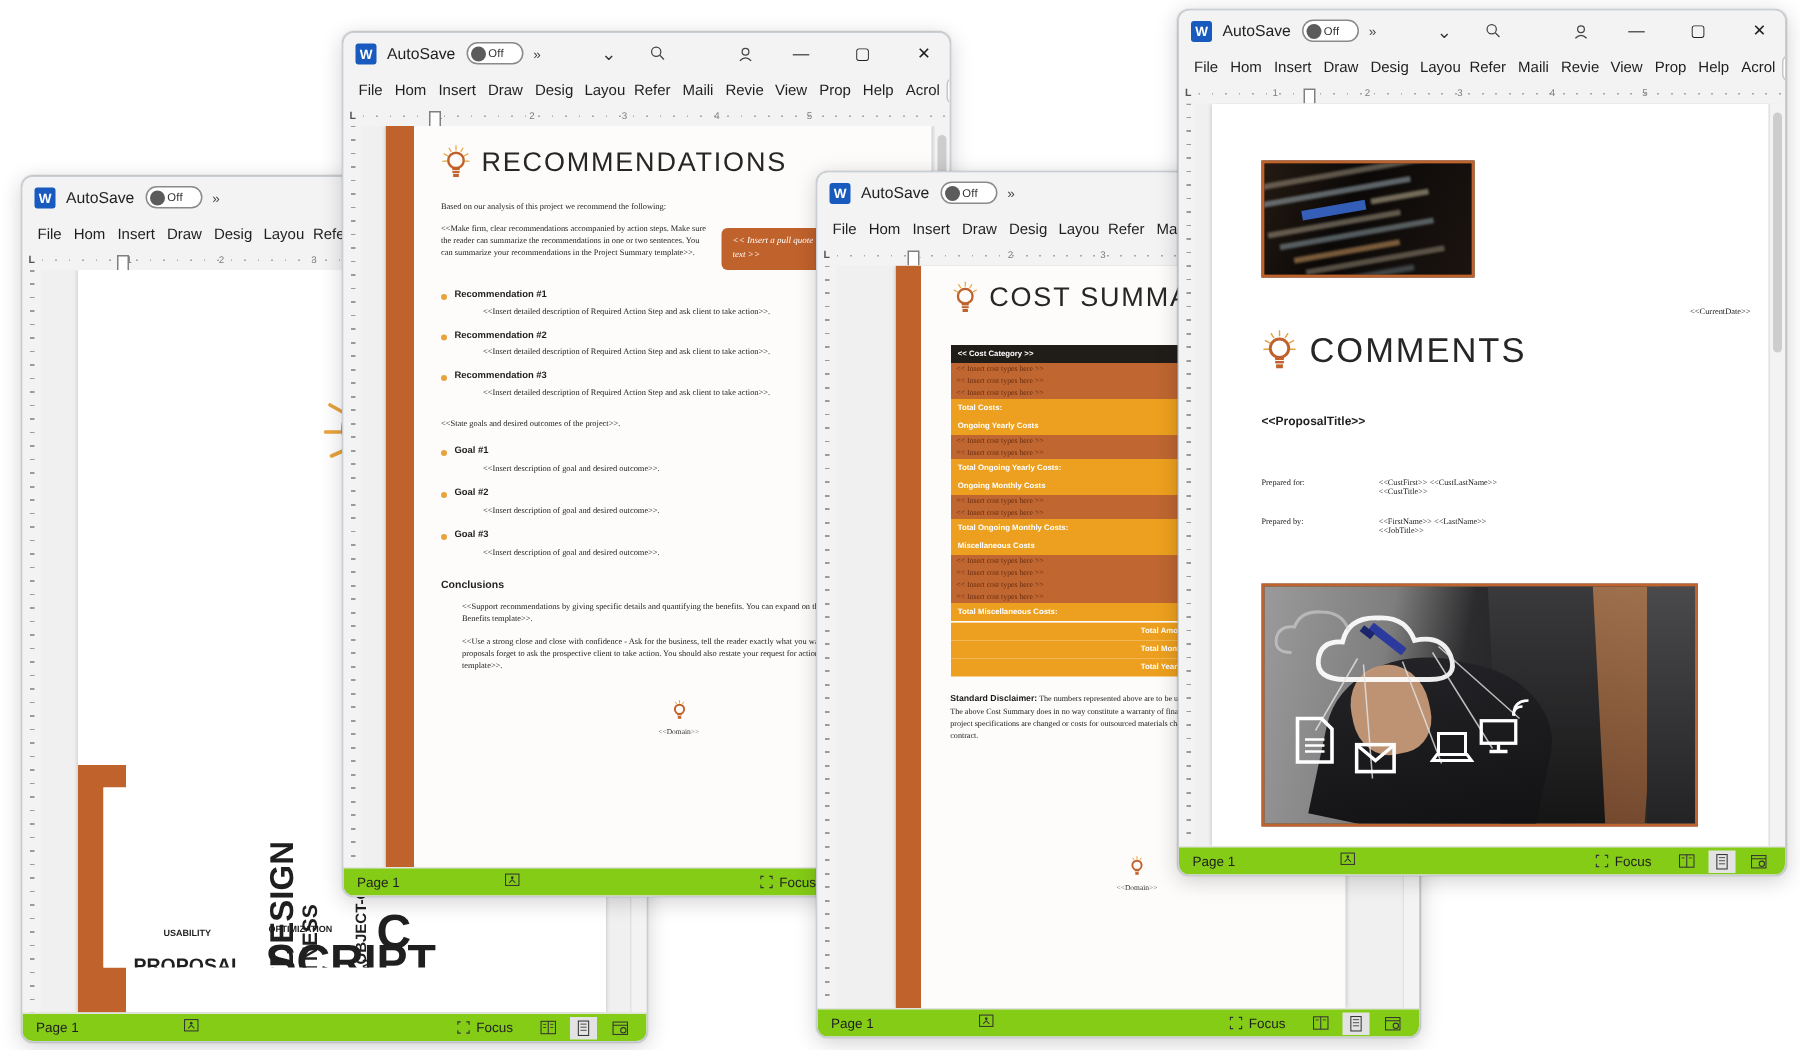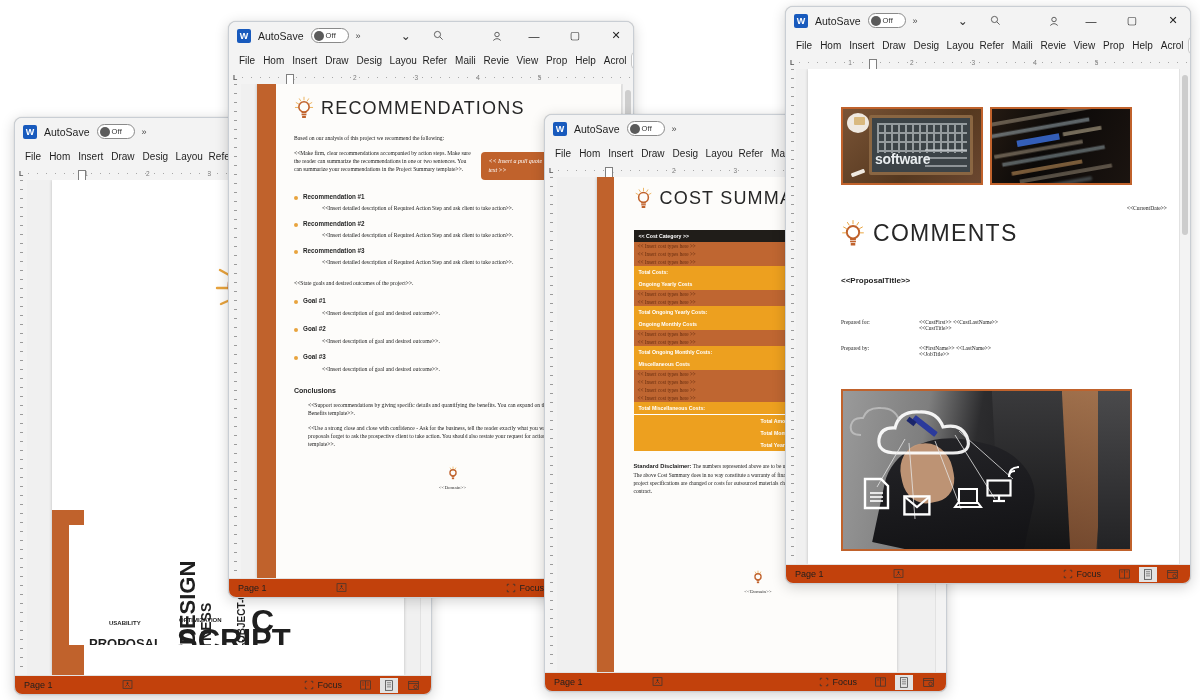--- a/index.html
+++ b/index.html
@@ -169,21 +169,21 @@
     background: #f3f3f3; border-left: 1px solid #e2e2e2;
   }
   .scrollbar .thumb {
     position: absolute; left: 2px; right: 2px;
     background: #cdcdcd; border-radius: 3px;
   }
 
   
   .statusbar {
     height: 19px;
-    background: #c2410c;
+    background: #84cc16;
     border-top: 1px solid #e3e3e3;
     display: flex; align-items: center;
     font-size: 9px; color: #1f1f1f;
     padding: 0 9px;
     flex: 0 0 auto;
     gap: 0;
   }
   .sb-page { width: 90px; }
   .sb-ico { width: 26px; text-align: center; font-size: 10px; color:#333; }
   .sb-focus { display:flex; align-items:center; gap:3px; font-size:9px; }
@@ -841,34 +841,20 @@
         </div>
         <div class="indent-marker" style="left:70px;"></div>
       </div>
     </div>
     <div class="docarea">
       <div class="vruler" style="width:10px;"></div>
       <div class="page" style="width:372px; height:100%; margin-left:12px; background:#ffffff;">
 
         <div style="position:absolute; left:33px; top:38px; display:flex; gap:7px;">
 
-          <div class="prop-img" style="width:142px; height:78px; background:#6b4a31;">
-            <div style="position:absolute; inset:0; background:linear-gradient(135deg,#7a5436,#55381f 60%,#6b4730);"></div>
-            <div style="position:absolute; left:26px; top:6px; right:8px; bottom:8px; background:#3c4347; border:3px solid #8a6642; border-radius:2px;"></div>
-            <div style="position:absolute; left:34px; top:14px; right:14px; height:30px; opacity:.55;
-                        background:
-                          repeating-linear-gradient(to right, #dfe3e6 0 2px, transparent 2px 7px),
-                          repeating-linear-gradient(to bottom, #dfe3e6 0 2px, transparent 2px 9px);"></div>
-            <div style="position:absolute; left:32px; bottom:16px; font-family:'Liberation Sans',sans-serif; font-weight:bold; color:#e9edef; font-size:14px; letter-spacing:-0.3px;">software</div>
-            <div style="position:absolute; left:82px; bottom:12px; right:14px; height:22px; opacity:.5;
-                        background: repeating-linear-gradient(to bottom, #dfe3e6 0 2px, transparent 2px 8px);"></div>
-            <div style="position:absolute; left:8px; bottom:8px; width:14px; height:4px; background:#efe9e0; transform:rotate(-20deg); border-radius:1px;"></div>
-            <div style="position:absolute; left:4px; top:4px; width:22px; height:20px; border-radius:50%; background:#efe9e0;"></div>
-            <div style="position:absolute; left:11px; top:8px; width:11px; height:8px; background:#d9b97e; border-radius:1px;"></div>
-          </div>
 
           <div class="prop-img" style="width:142px; height:78px; background:#14100d;">
             <div style="position:absolute; inset:0; background:linear-gradient(115deg,#241a12 0%,#0b0908 40%,#1b1410 100%);"></div>
             <div style="position:absolute; inset:0; transform:rotate(-10deg) scale(1.3); opacity:.85;">
               <div style="position:absolute; left:10%; top:14%; width:80%; height:3px; background:#c8b9a2; opacity:.5; filter:blur(.6px);"></div>
               <div style="position:absolute; left:8%; top:26%; width:60%; height:3px; background:#b9ccd6; opacity:.55; filter:blur(.6px);"></div>
               <div style="position:absolute; left:26%; top:36%; width:24%; height:5px; background:#3b6ed8;"></div>
               <div style="position:absolute; left:52%; top:36%; width:22%; height:3px; background:#d8c9a8; opacity:.6; filter:blur(.5px);"></div>
               <div style="position:absolute; left:12%; top:47%; width:50%; height:3px; background:#cfc0a6; opacity:.5; filter:blur(.6px);"></div>
               <div style="position:absolute; left:16%; top:57%; width:58%; height:3px; background:#b4c9d2; opacity:.5; filter:blur(.6px);"></div>

